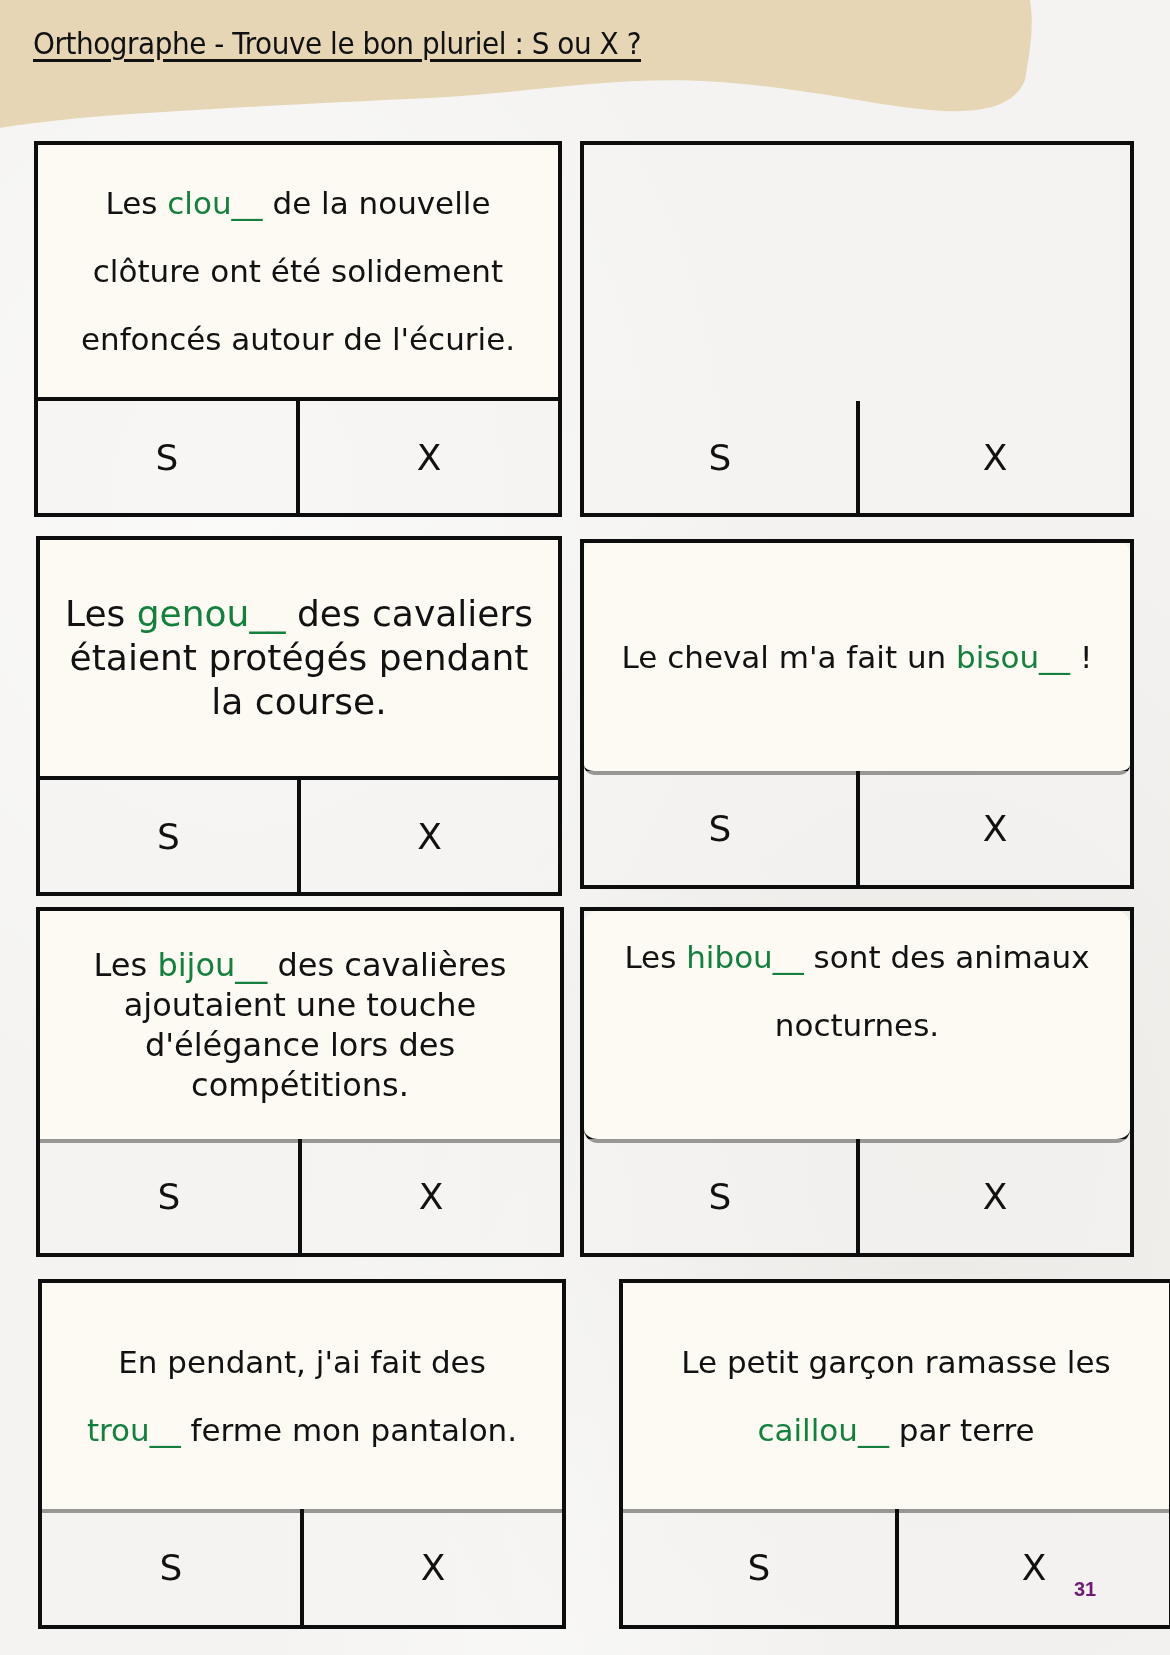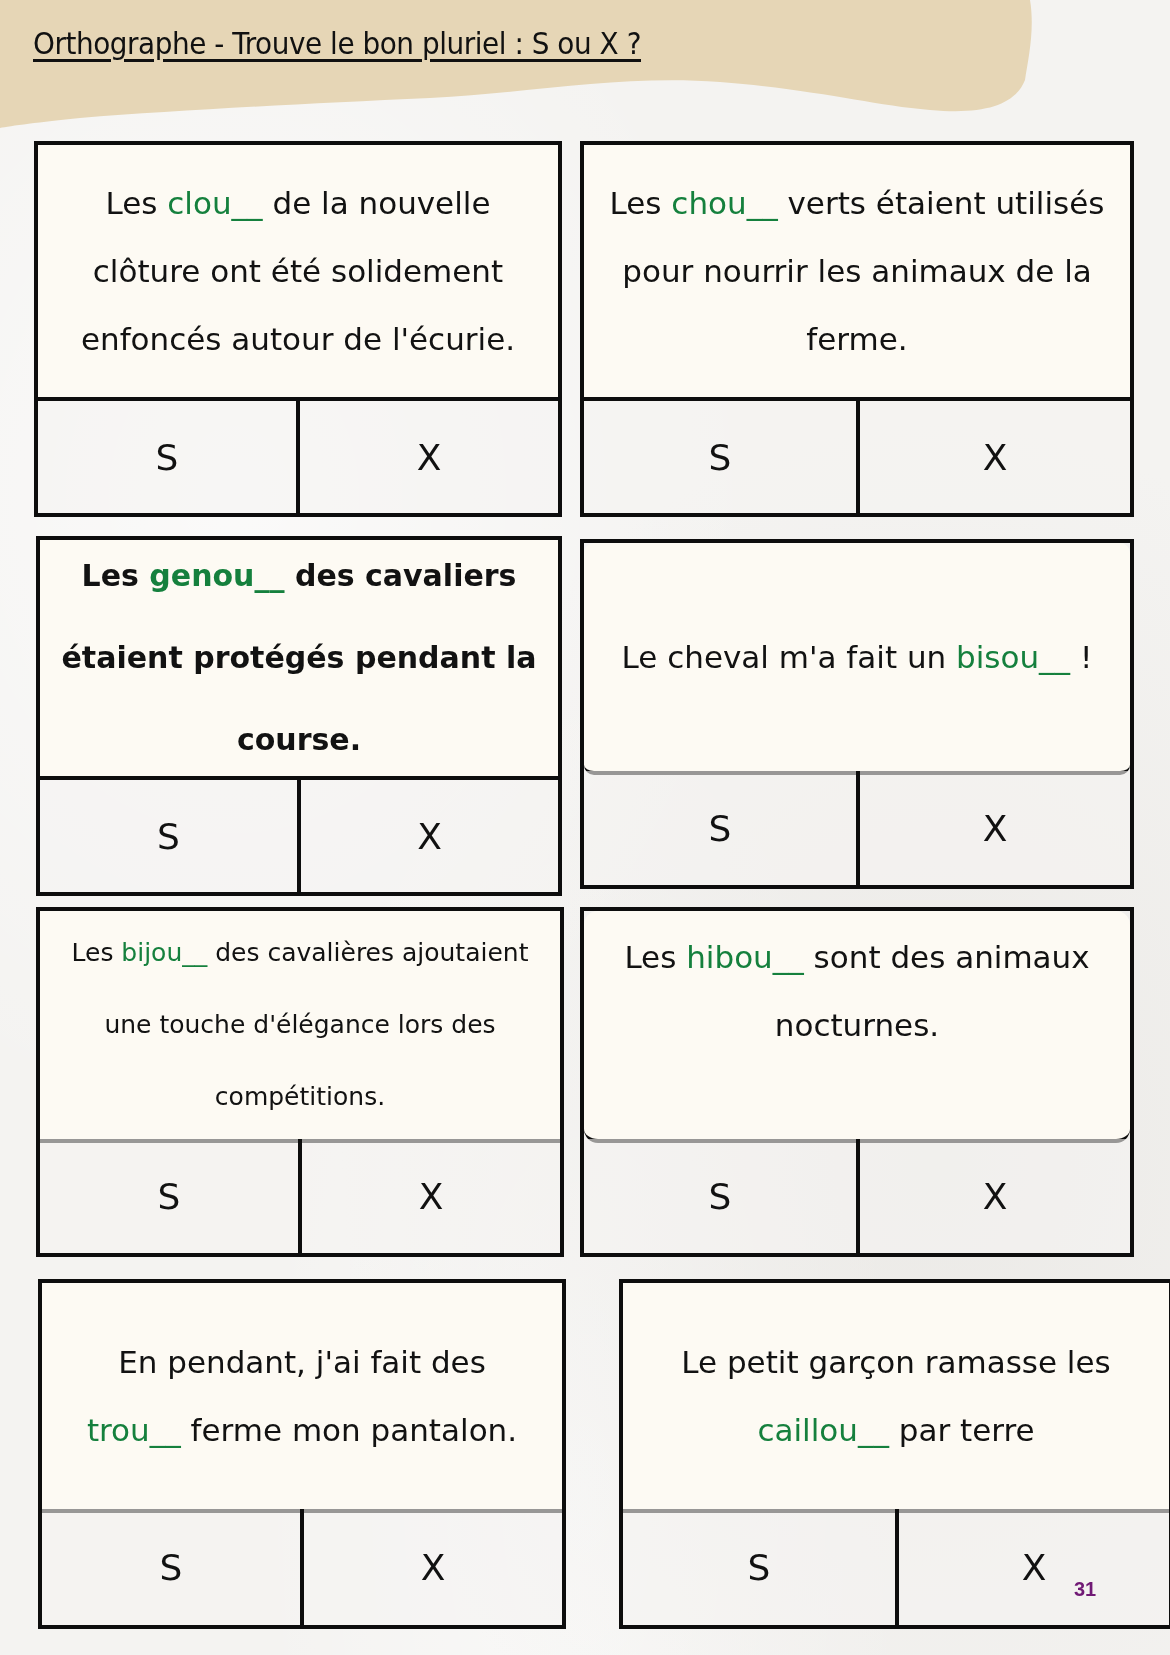--- a/index.html
+++ b/index.html
@@ -29,21 +29,21 @@
   }
   .card .top {
     position: absolute; left: 0; right: 0; top: 0;
     background: #fdfaf3; border-bottom: 4px solid #0d0d0d;
     display: flex; align-items: center; justify-content: center;
     text-align: center; box-sizing: border-box; padding: 0 18px;
   }
   .card .sentence {
     font-size: 31px; color: #121212; line-height: 68px;
   }
-  .card .sentence.small { font-size: 25px; line-height: 72px; }
+  .card .sentence.small { font-size: 32px; line-height: 40px; }
   .card .sentence .hl { color: #15803d; }
   .card .bottom {
     position: absolute; left: 0; right: 0; bottom: 0;
     display: flex;
   }
   .opt {
     flex: 1; display: flex; align-items: center; justify-content: center;
     font-size: 36px; color: #111; cursor: pointer;
     background: rgba(245,244,242,0.6);
   }
@@ -67,34 +67,29 @@
       <span>Les </span><span class="hl">clou__</span><span> de la nouvelle clôture ont été solidement enfoncés autour de l'écurie.</span>
     </div>
   </div>
   <div class="bottom" style="height:112px;">
     <div class="opt">S</div>
     <div class="opt">X</div>
   </div>
 </div>
 
 <div class="card" style="left:580px;top:141px;width:554px;height:376px;">
-  <div class="top" style="height:256px;">
-    <div class="sentence">
-      <span>Les </span><span class="hl">chou__</span><span> verts étaient utilisés pour nourrir les animaux de la ferme.</span>
-    </div>
-  </div>
   <div class="bottom" style="height:112px;">
     <div class="opt" style="flex:0 0 272px;">S</div>
     <div class="opt">X</div>
   </div>
 </div>
 
 <div class="card" style="left:36px;top:536px;width:526px;height:360px;">
   <div class="top" style="height:240px;">
-    <div class="sentence" style="font-size:30px;line-height:82px;font-weight:bold;">
+    <div class="sentence" style="font-size:36px;line-height:44px;">
       <span>Les </span><span class="hl">genou__</span><span> des cavaliers étaient protégés pendant la course.</span>
     </div>
   </div>
   <div class="bottom" style="height:112px;">
     <div class="opt">S</div>
     <div class="opt">X</div>
   </div>
 </div>
 
 <div class="card" style="left:580px;top:539px;width:554px;height:350px;">

